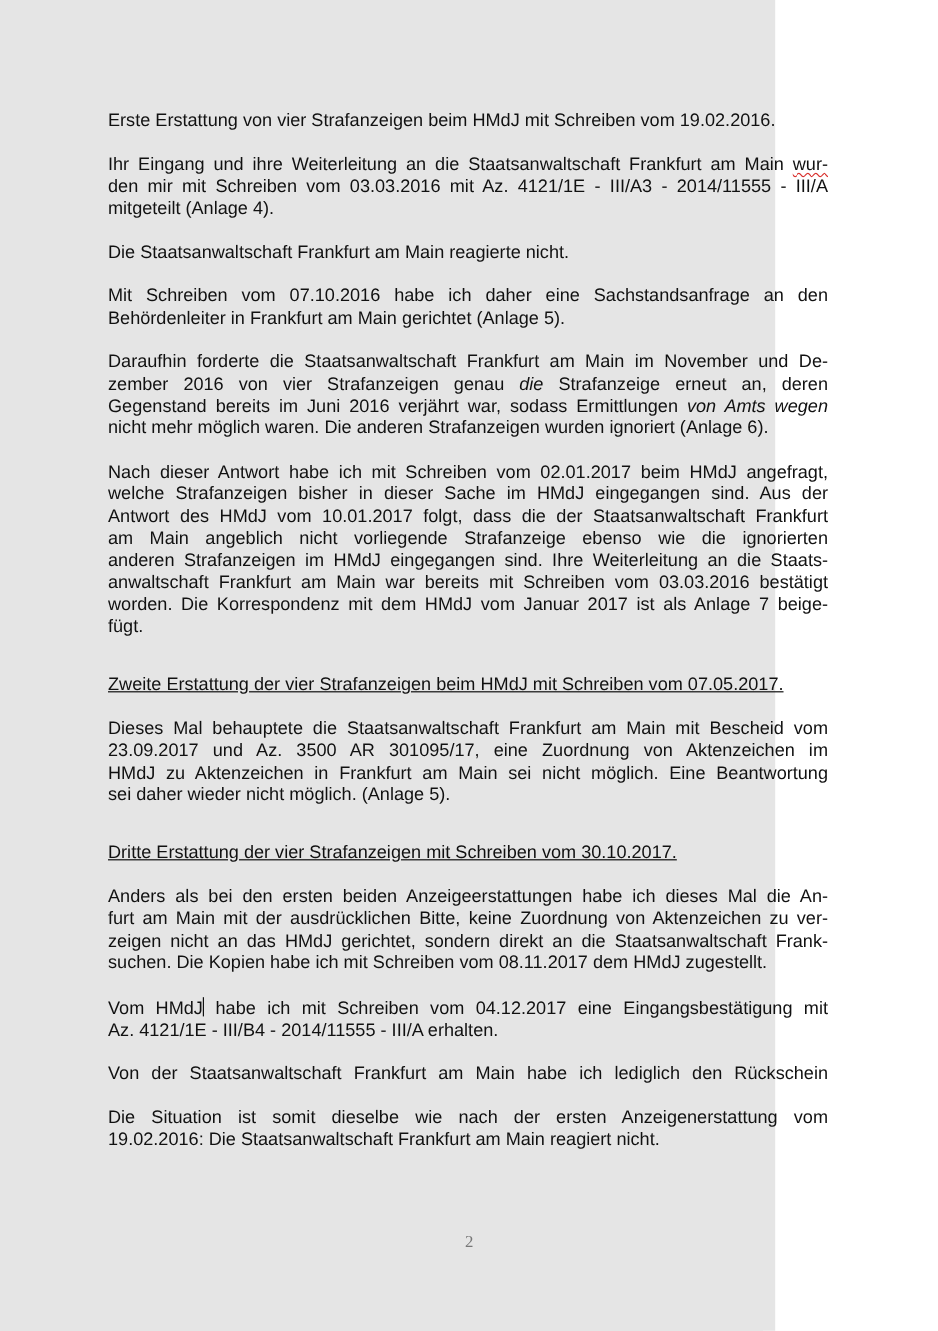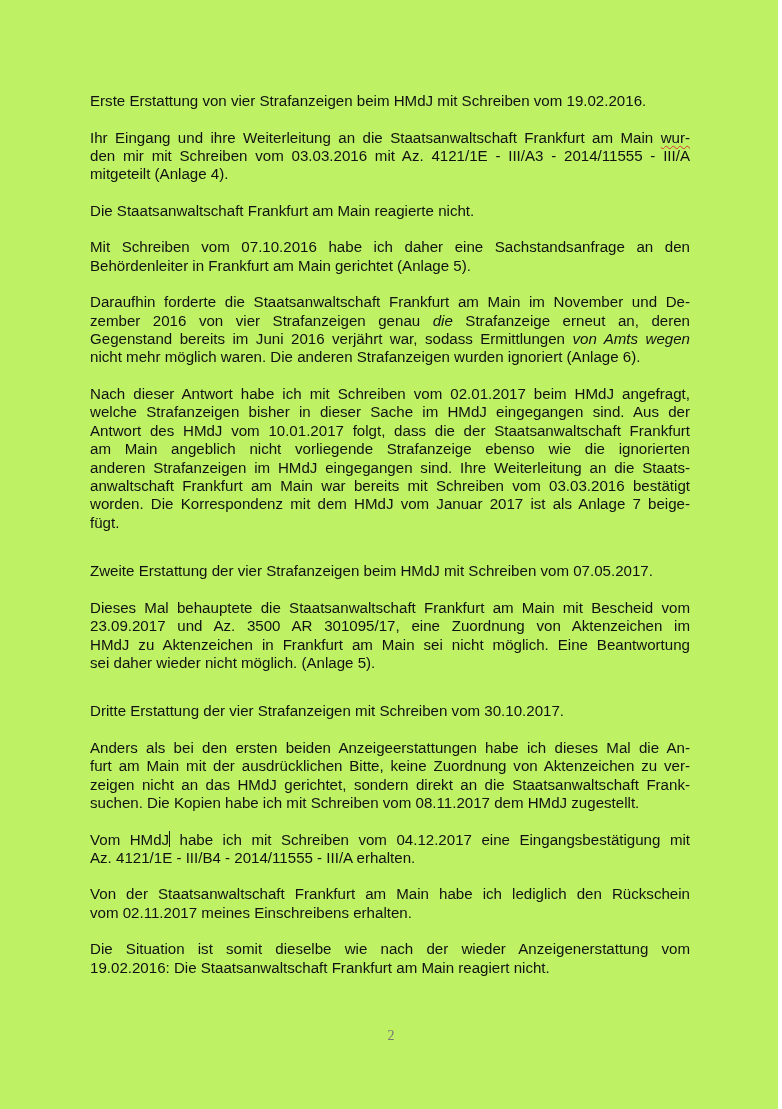--- a/index.html
+++ b/index.html
@@ -10,41 +10,42 @@
     body {
       width: 782px;
       height: 1109px;
       position: relative;
       overflow: hidden;
     }
     .page {
       position: absolute;
       left: 0;
       top: 0;
-      width: 778px;
+      width: 646px;
       height: 1109px;
-      background: #bef264;
+      background: #e5e5e5;
     }
     .content {
       position: absolute;
       left: 90px;
       top: 92px;
       width: 600px;
       font-family: "Liberation Sans", sans-serif;
       font-size: 15.1px;
       line-height: 18.4px;
       color: #111111;
     }
     .para {
       margin: 0 0 18.1px 0;
       text-align: justify;
       text-align-last: left;
     }
     .para.gap-before {
       margin-top: 30px;
+      text-decoration: underline;
     }
     .line {
       display: block;
       text-align: justify;
       text-align-last: justify;
       white-space: nowrap;
     }
     .line.last {
       text-align-last: left;
     }
@@ -138,24 +139,23 @@
       <span class="line last">suchen. Die Kopien habe ich mit Schreiben vom 08.11.2017 dem HMdJ zugestellt.</span>
     </p>
 
     <p class="para">
       <span class="line"><span>Vom HMdJ</span><span class="cursor"></span><span> habe ich mit Schreiben vom 04.12.2017 eine Eingangsbestätigung mit</span></span>
       <span class="line last">Az. 4121/1E - III/B4 - 2014/11555 - III/A erhalten.</span>
     </p>
 
     <p class="para">
       <span class="line">Von der Staatsanwaltschaft Frankfurt am Main habe ich lediglich den Rückschein</span>
-      <span class="line last">vom 02.11.2017 meines Einschreibens erhalten.</span>
     </p>
 
     <p class="para">
-      <span class="line">Die Situation ist somit dieselbe wie nach der wieder Anzeigenerstattung vom</span>
+      <span class="line">Die Situation ist somit dieselbe wie nach der ersten Anzeigenerstattung vom</span>
       <span class="line last">19.02.2016: Die Staatsanwaltschaft Frankfurt am Main reagiert nicht.</span>
     </p>
 
   </div>
 
   <div class="page-number">2</div>
 </div>
 
 </body></html>

